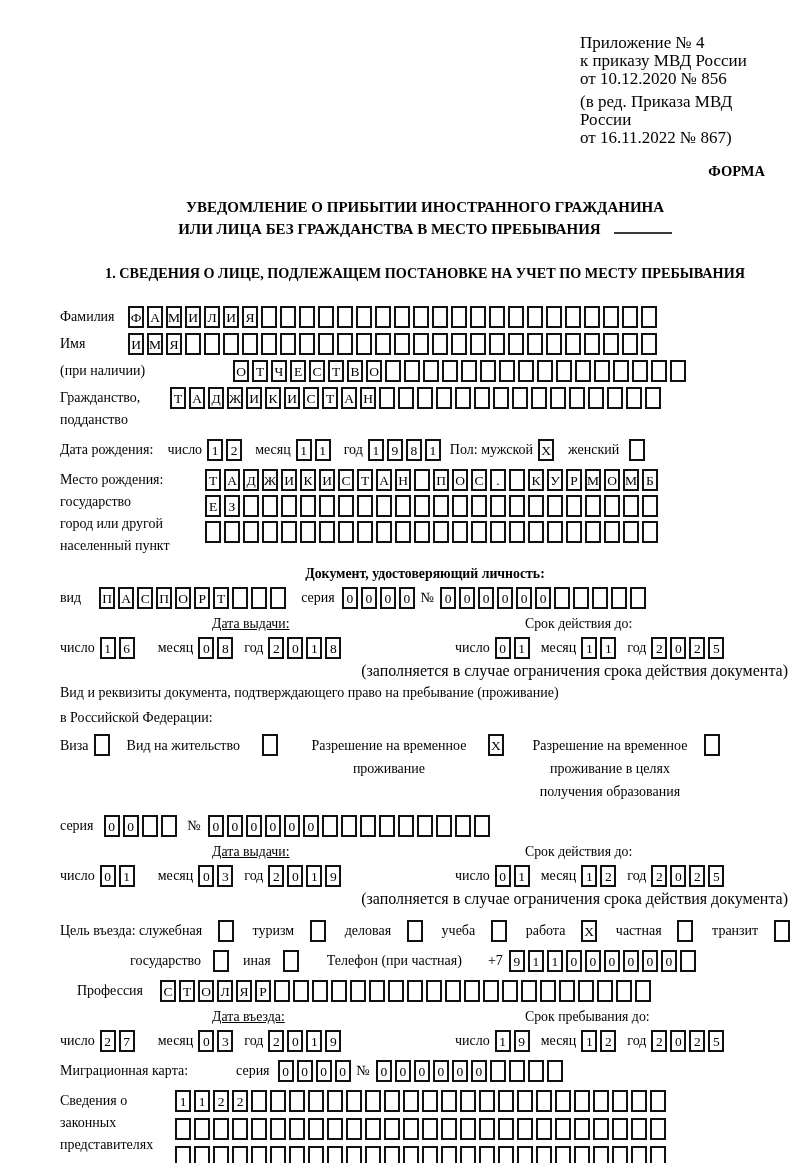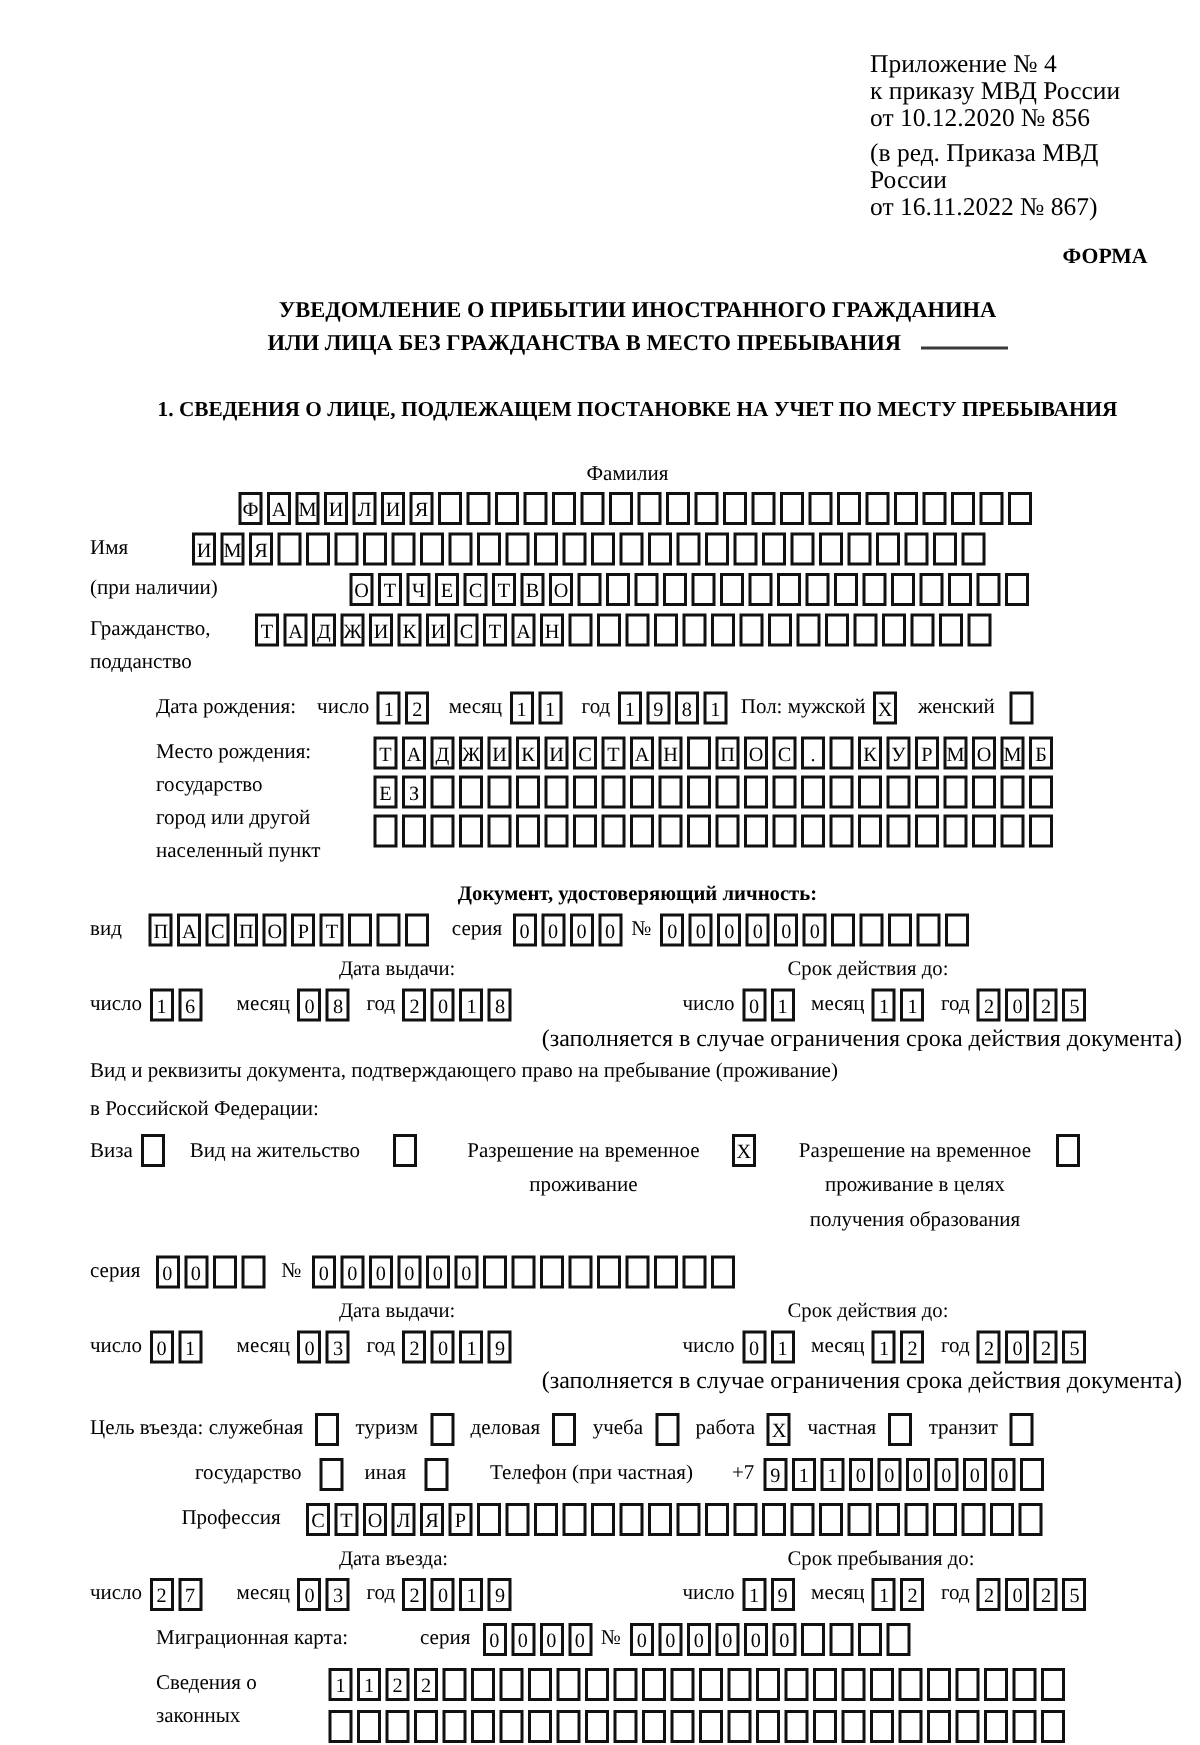--- a/index.html
+++ b/index.html
@@ -16,21 +16,21 @@
   .annex .amend { margin-top:5px; }
   .forma { font-weight:bold; text-align:right; margin-top:16px; margin-right:25px; font-size:14.5px; }
 
   .title { text-align:center; font-weight:bold; font-size:15px; line-height:22px; margin-top:16px; }
   .title-underline { display:inline-block; width:58px; border-bottom:2px solid #3a3a3a; margin-left:13px; }
 
   .section-title { font-weight:bold; font-size:14.2px; margin-top:25px; text-align:center; }
 
   .row { display:flex; align-items:center; margin-top:5px; }
   .align-top { align-items:flex-start; }
-  .mt8 { margin-top:8px;margin-left:44px; } .mt12 { margin-top:12px; }
+  .mt8 { margin-top:8px; } .mt12 { margin-top:12px; }
 
   .boxes { display:inline-flex; flex-wrap:nowrap; }
   .box-stack .boxes { display:flex; margin-top:4px; }
   .box-stack .boxes:first-child { margin-top:0; }
 
   .cbox {
     display:inline-block; width:16px; min-width:16px; height:22px;
     border:2px solid #111; margin-right:3px;
     text-align:center; line-height:19px; font-size:13.5px;
     background:#fff;
@@ -41,40 +41,40 @@
   .w68  { width:68px; }
   .w110 { width:110px; }
   .w145 { width:145px; }
   .w173 { width:173px; }
   .w115 { width:115px; }
   .sp { margin:0 5px 0 10px; }
 
   .doc-header { text-align:center; font-weight:bold; font-size:13.8px; margin-top:9px; }
 
   .date-headers { position:relative; height:18px; margin-top:7px; font-size:13.8px; }
-  .dh-left  { position:absolute; left:166px; }
+  .dh-left  { position:absolute; left:152px;text-decoration:underline; }
   .dh-right { position:absolute; left:465px; }
   .date-row { display:flex; align-items:center; margin-top:3px; }
   .dgroup { display:flex; align-items:center; }
   .dg-left { width:395px; }
   .dgroup .dlbl { margin-right:5px; }
   .dgroup .boxes { margin-right:8px; }
   .small-note { text-align:right; font-size:16px; margin-top:3px; padding-right:2px; }
 
   .para { margin-top:0; line-height:25px; font-size:14px; }
 
   .chk-row { display:flex; align-items:flex-start; margin-top:4px; }
   .chk-item { display:flex; align-items:flex-start; margin-right:17px; }
   .chk-item:last-child { margin-right:0; }
   .chk-item .txt { line-height:24px; }
   .chk-item .multiline { text-align:center; line-height:23px; }
   .wrap185 { width:188px; }
   .wrap175 { width:178px; }
 
-  .purpose-row { display:flex; align-items:center; margin-top:12px; }
+  .purpose-row { display:flex; align-items:center; margin-top:12px;justify-content:space-between; }
   .purpose-row > span.t { margin-left:11px; margin-right:3px; }
   .purpose-row > span.t:first-child { margin-left:0; }
   .purpose2-row { display:flex; align-items:center; margin-top:8px; padding-left:70px; }
 </style>
 </head>
 <body>
 
 <div class="page">
 
   <div class="annex">
@@ -86,21 +86,21 @@
   </div>
   <div class="forma">ФОРМА</div>
 
   <div class="title">
     <div>УВЕДОМЛЕНИЕ О ПРИБЫТИИ ИНОСТРАННОГО ГРАЖДАНИНА</div>
     <div><span>ИЛИ ЛИЦА БЕЗ ГРАЖДАНСТВА В МЕСТО ПРЕБЫВАНИЯ</span><span class="title-underline"></span></div>
   </div>
 
   <div class="section-title">1. СВЕДЕНИЯ О ЛИЦЕ, ПОДЛЕЖАЩЕМ ПОСТАНОВКЕ НА УЧЕТ ПО МЕСТУ ПРЕБЫВАНИЯ</div>
 
-  <div class="row" style="margin-top:24px;flex-direction:column;">
+  <div class="row" style="margin-top:24px;">
     <span class="lbl w68">Фамилия</span>
     <span class="boxes">
         <span class="cbox">Ф</span>
         <span class="cbox">А</span>
         <span class="cbox">М</span>
         <span class="cbox">И</span>
         <span class="cbox">Л</span>
         <span class="cbox">И</span>
         <span class="cbox">Я</span>
         <span class="cbox"></span>

